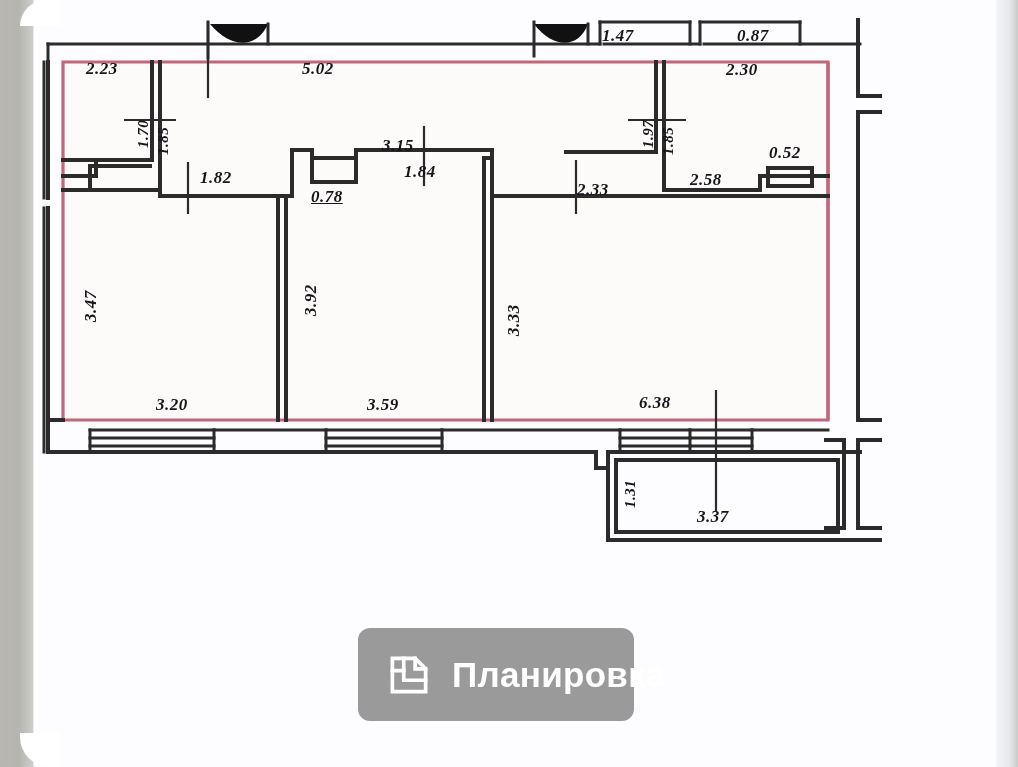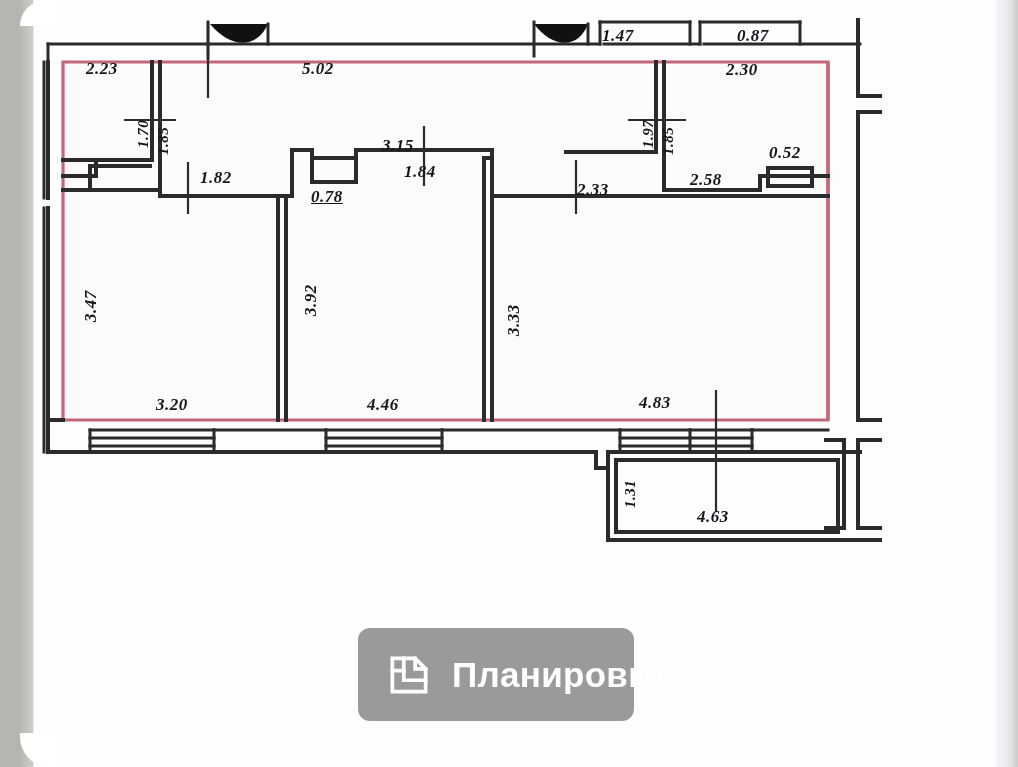--- a/index.html
+++ b/index.html
@@ -312,25 +312,25 @@
     <span class="dim" style="left:200px; top:169px;">1.82</span>
     <span class="dim" style="left:311px; top:188px;text-decoration:underline;">0.78</span>
     <span class="dim" style="left:577px; top:174px;margin-top:7px;">2.33</span>
     <span class="dim" style="left:690px; top:171px;">2.58</span>
 
     <span class="dim rot" style="left:82px;  top:322px;">3.47</span>
     <span class="dim rot" style="left:302px; top:316px;">3.92</span>
     <span class="dim rot" style="left:505px; top:336px;">3.33</span>
 
     <span class="dim" style="left:156px; top:396px;">3.20</span>
-    <span class="dim" style="left:367px; top:396px;">4.46</span>
-    <span class="dim" style="left:639px; top:394px;">4.83</span>
+    <span class="dim" style="left:367px; top:396px;">3.59</span>
+    <span class="dim" style="left:639px; top:394px;">6.38</span>
 
     <span class="dim rot small" style="left:623px; top:508px;">1.31</span>
-    <span class="dim" style="left:697px; top:508px;">4.63</span>
+    <span class="dim" style="left:697px; top:508px;">3.37</span>
   </div>
 
   <div id="badge">
     <svg class="badge-icon" viewBox="0 0 48 48">
       <g fill="none" stroke="#ffffff" stroke-width="4.2" stroke-linejoin="miter" stroke-linecap="square">
         <path d="M5,5 H31 L43,17 V43 H5 Z"></path>
         <path d="M5,19 H18 V5"></path>
         <path d="M18,19 V30 H43"></path>
         <path d="M31,5 V17 H43"></path>
       </g>

